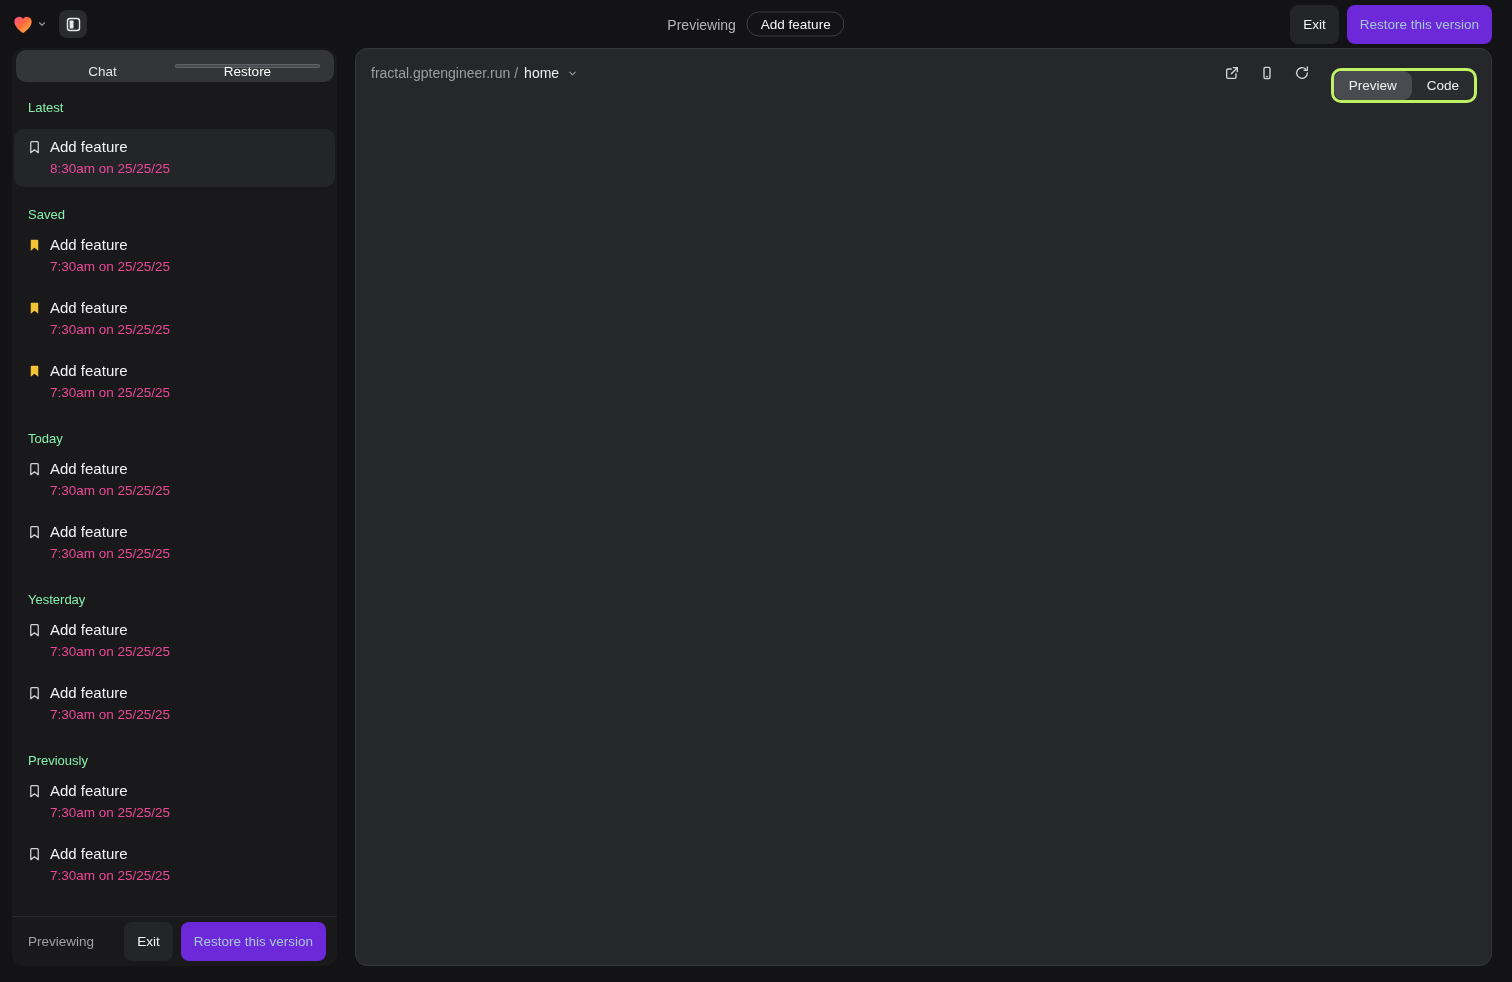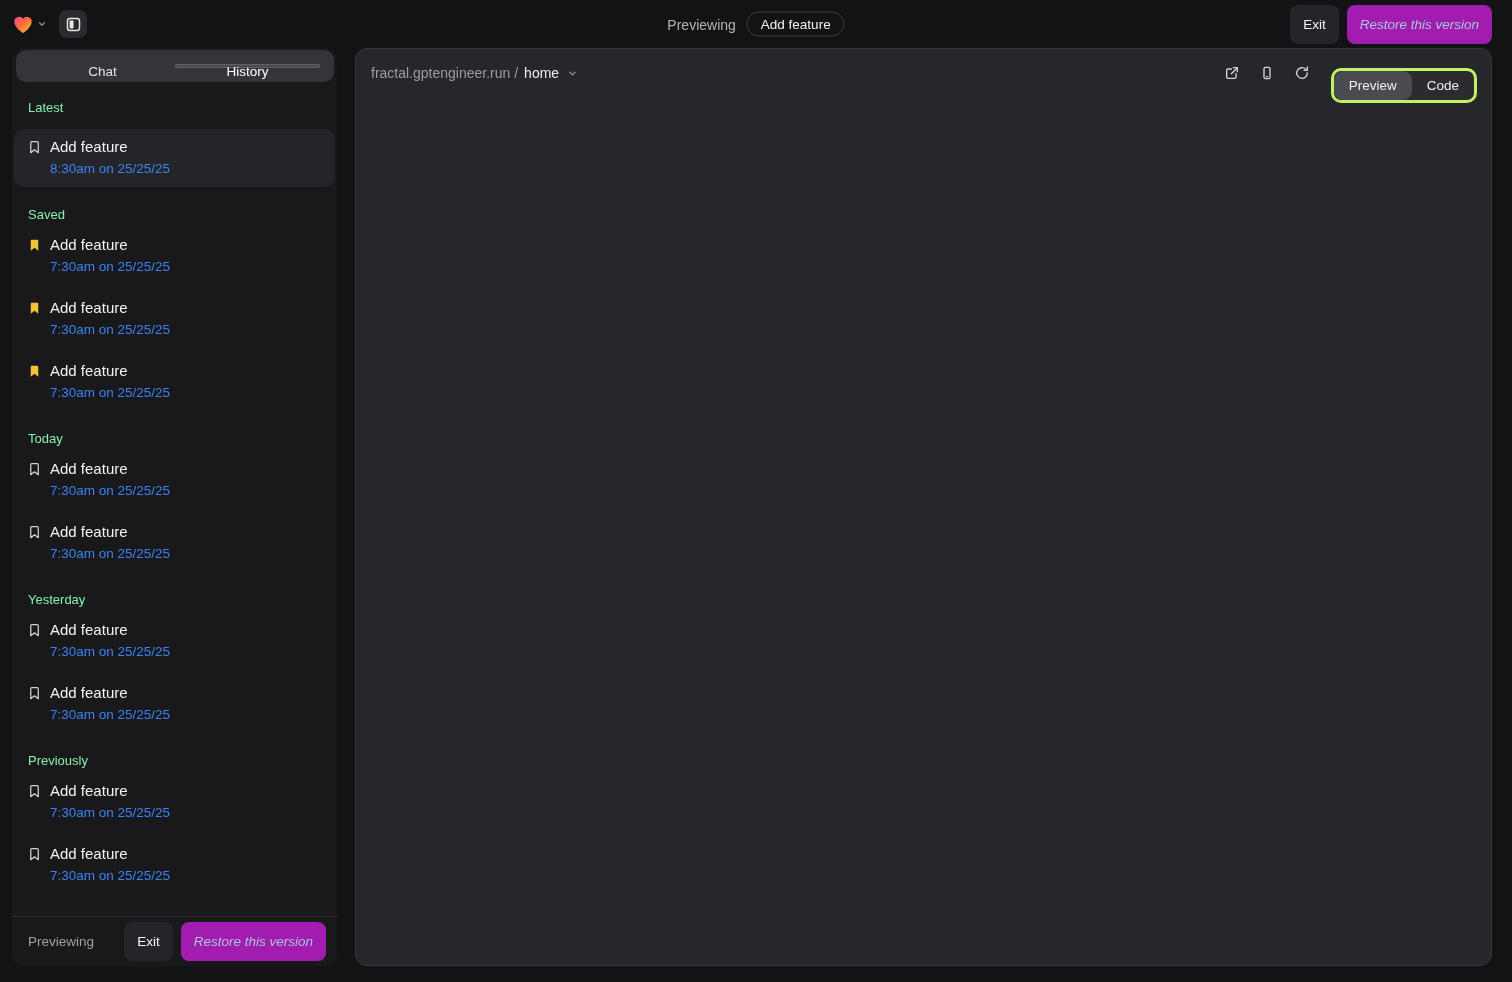--- a/index.html
+++ b/index.html
@@ -16,42 +16,42 @@
   .topbar { height:48px; display:flex; align-items:center; padding:0 20px 0 12px; position:relative; }
   .logo-group { display:flex; align-items:center; gap:3px; cursor:pointer; }
   .logo-chevron { color:#96979a; }
   .panel-btn { width:28px; height:28px; margin-left:12px; background:#2a2b2e; border:none; border-radius:8px; display:grid; place-items:center; color:#e8e8ea; cursor:pointer; }
   .topbar-center { position:absolute; left:50%; top:50%; transform:translate(-50%,-50%); display:flex; align-items:center; gap:11px; }
   .previewing-label { color:#b3b4b7; font-size:14px; }
   .version-badge { border:1px solid #3e3f43; border-radius:999px; padding:4px 13px; font-size:13.5px; font-weight:500; color:#f4f4f5; background:transparent; }
   .topbar-right { margin-left:auto; display:flex; align-items:center; gap:8px; }
   .btn { border:none; border-radius:8px; height:39px; padding:10px 13px; font-size:13.5px; font-weight:500; font-family:inherit; cursor:pointer; }
   .btn-exit { background:#242528; color:#f5f5f6; }
-  .btn-restore { background:#a21caf; color:#a5c8dd;font-style:italic; }
+  .btn-restore { background:#6d28d9; color:#a5c8dd; }
 
   
   .layout { display:flex; gap:18px; padding:0 20px 8px 12px; height:926px; }
 
   
   .sidebar { width:325px; flex:0 0 325px; background:#19191b; border-radius:12px; display:flex; flex-direction:column; overflow:hidden; }
   .seg-control { margin:2px 3px 0 4px; height:32px; background:#343539; border-radius:10px; padding:14px; display:flex; }
   .seg { flex:1; border:none; background:transparent; border-radius:8px; font-size:13.5px; font-family:inherit; color:#e4e4e6; cursor:pointer; }
   .seg.active { background:#4a4b4f; box-shadow:0 0 0 1px #606166 inset; color:#ffffff; }
 
   .history-list { flex:1; overflow:hidden; padding:0 2px; }
   .section-title { margin:20px 0 0 14px; font-size:13px; color:#86efac; }
   .section-title.first { margin-top:18px; }
   .h-item { position:relative; margin:5px 0 0 0; padding:8px 12px 10px 36px; border-radius:10px; cursor:pointer; }
   .h-item.selected { background:#242528; margin-top:14px; }
   .h-item .bm { position:absolute; left:13px; top:10px; }
   .h-item .bm-outline { color:#d2d2d4; }
   .h-item .bm-filled { display:none; color:#f2c335; }
   .h-item.saved .bm-filled { display:block; }
   .h-title { font-size:15px; font-weight:500; color:#f2f2f3; line-height:19px; }
-  .h-time { font-size:13.5px; color:#3b82f6; margin-top:5px; line-height:16px; }
+  .h-time { font-size:13.5px; color:#ec4899; margin-top:5px; line-height:16px; }
 
   .sidebar-footer { border-top:1px solid #29292c; height:50px; display:flex; align-items:center; padding:0 11px 0 16px; gap:8px; }
   .footer-status { color:#9fa0a4; font-size:13.5px; margin-right:auto; }
 
   
   .main-panel { flex:1; background:#26272a; border:1px solid #36373a; border-radius:12px; display:flex; flex-direction:column; overflow:hidden; }
   .panel-header { height:48px; flex:0 0 48px; display:flex; align-items:center; padding:0 14px 0 15px; }
   .url-bar { display:flex; align-items:center; gap:6px; font-size:14px; cursor:pointer; }
   .url-prefix { color:#9c9da0; }
   .url-page { color:#ededee; font-weight:500; }
@@ -104,21 +104,21 @@
     <button class="btn btn-exit">Exit</button>
     <button class="btn btn-restore">Restore this version</button>
   </div>
 </header>
 
 <div class="layout">
 
   <aside class="sidebar">
     <div class="seg-control">
       <button class="seg">Chat</button>
-      <button class="seg active">History</button>
+      <button class="seg active">Restore</button>
     </div>
 
     <div class="history-list" id="history-list">
         <div class="section-title first">Latest</div>
         <div class="h-item selected">
     <span class="bm bm-outline">
       <svg width="15" height="16" viewBox="0 0 24 24" fill="none" stroke="currentColor" stroke-width="2" stroke-linecap="round" stroke-linejoin="round">
               <path d="M18 21l-6-4.5L6 21V5a1.5 1.5 0 0 1 1.5-1.5h9A1.5 1.5 0 0 1 18 5z"></path>
             </svg>
     </span>

